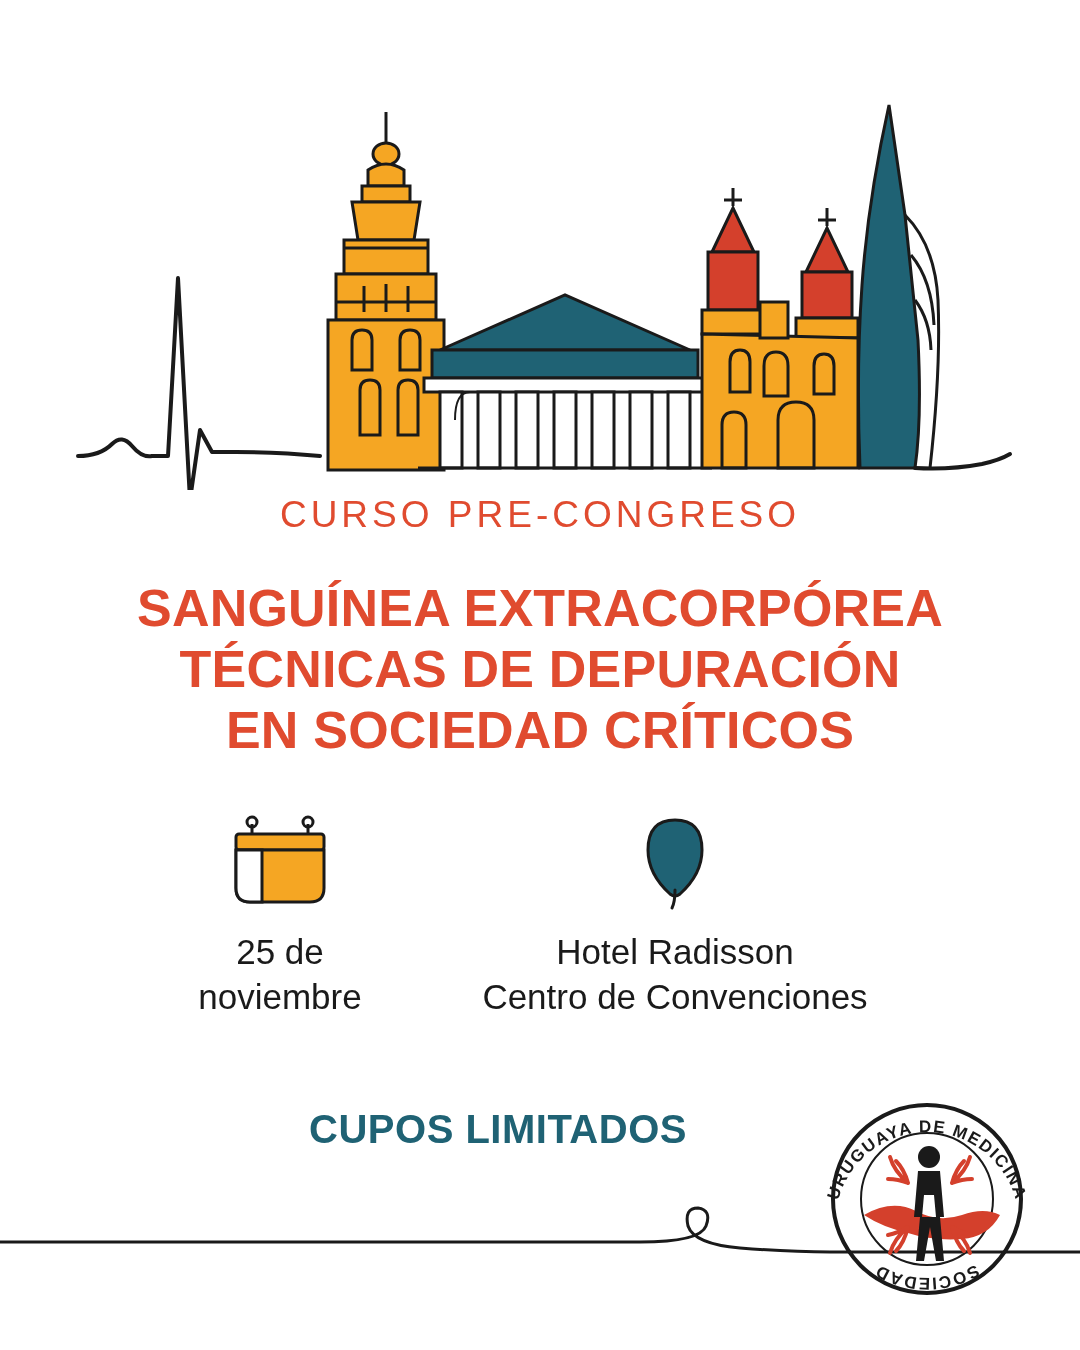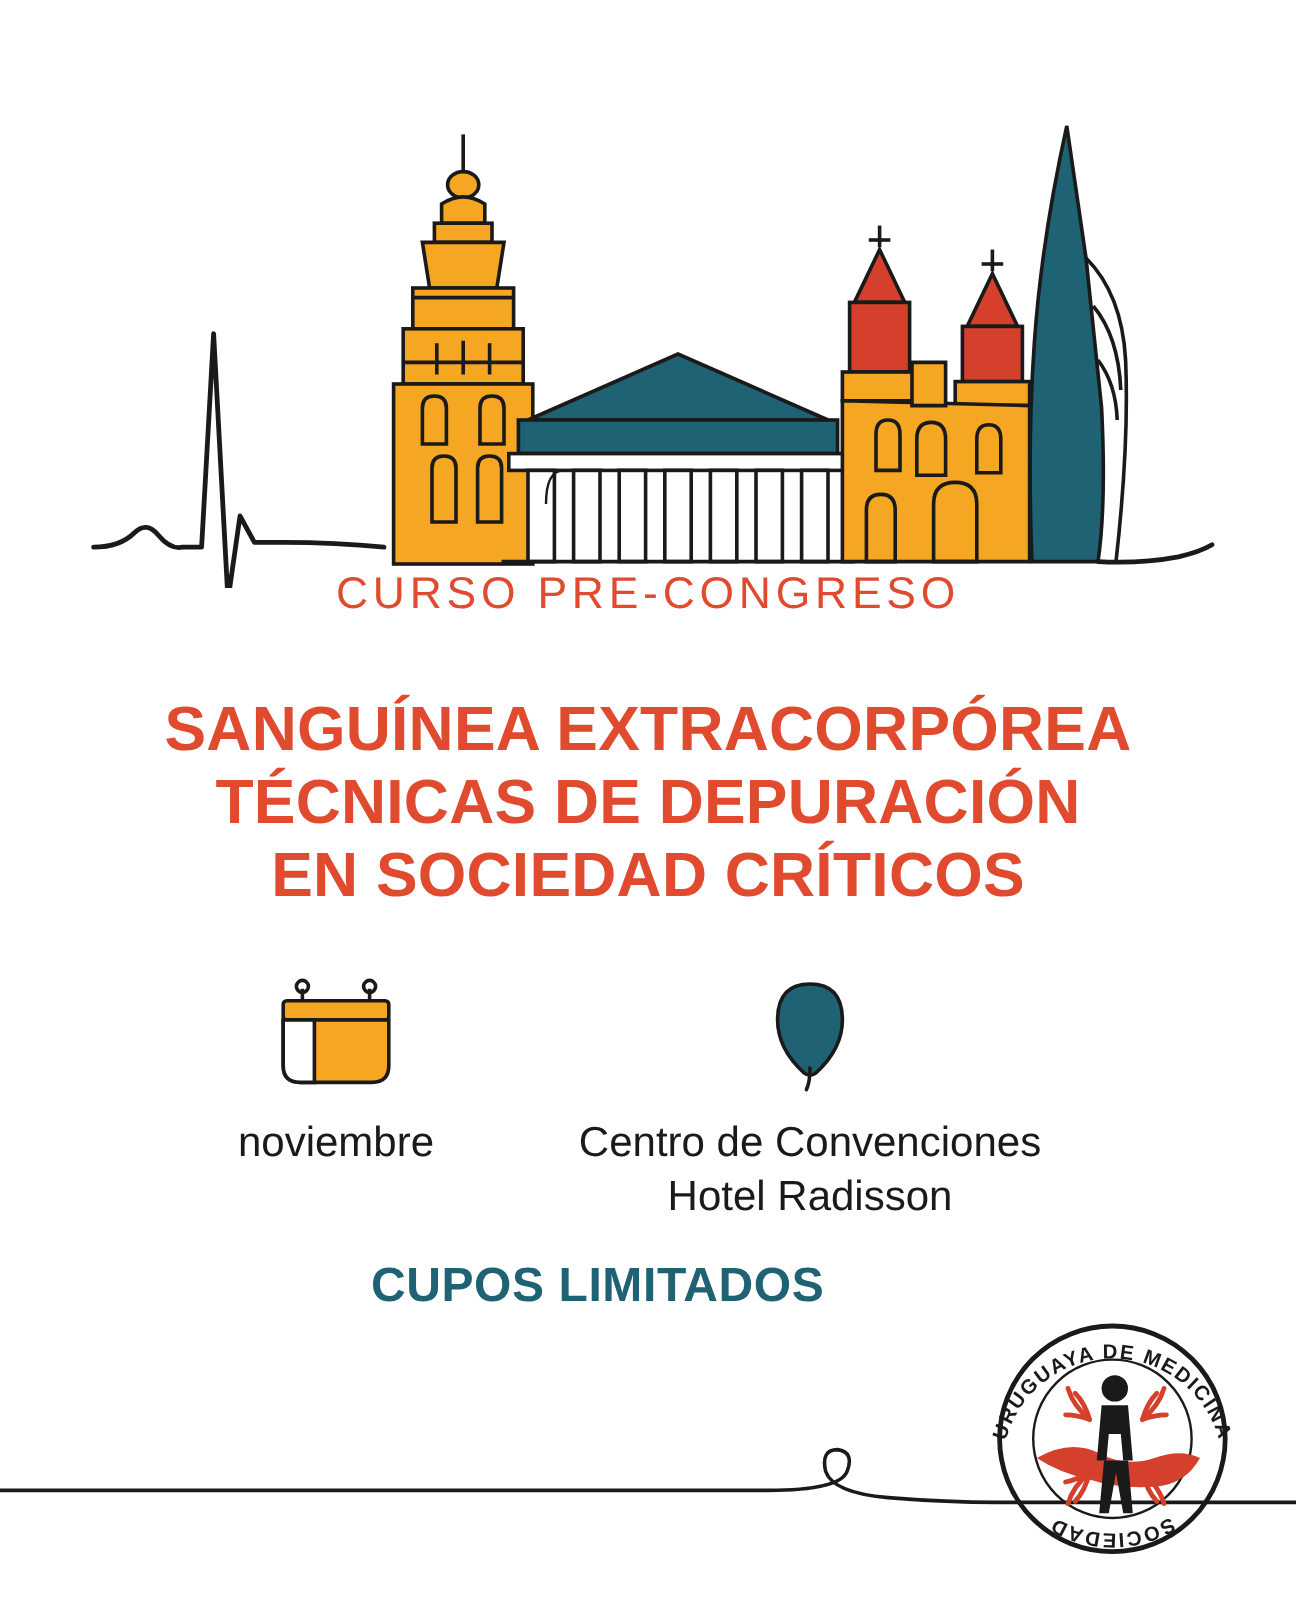--- a/index.html
+++ b/index.html
@@ -26,21 +26,21 @@
     position: absolute;
     top: 40px;
     left: 0;
     width: 1080px;
     height: 450px;
   }
 
   
   .eyebrow {
     position: absolute;
-    top: 474px;
+    top: 494px;
     left: 0;
     width: 1080px;
     text-align: center;
     font-size: 37px;
     letter-spacing: 4px;
     font-weight: 500;
     color: #e04b2f;
   }
   .headline {
     position: absolute;
@@ -89,21 +89,21 @@
     font-size: 35px;
     line-height: 1.28;
     color: #1a1a1a;
     font-weight: 400;
   }
   .info-text .l { display: block; }
 
   
   .cupos {
     position: absolute;
-    top: 1049px;
+    top: 1107px;
     left: 0;
     width: 1080px;
     text-align: center;
     font-size: 40px;
     font-weight: bold;
     letter-spacing: 0.5px;
     color: #1f6274;
     padding-right: 84px;
     box-sizing: border-box;
   }
@@ -223,34 +223,35 @@
           <path d="M30 24 L30 12" stroke="#1a1a1a" stroke-width="3" fill="none"></path>
           <path d="M86 24 L86 12" stroke="#1a1a1a" stroke-width="3" fill="none"></path>
           <circle cx="30" cy="10" r="5" fill="none" stroke="#1a1a1a" stroke-width="3"></circle>
           <circle cx="86" cy="10" r="5" fill="none" stroke="#1a1a1a" stroke-width="3"></circle>
           <rect x="14" y="22" width="88" height="16" rx="3" fill="#f5a623" stroke="#1a1a1a" stroke-width="3"></rect>
           <path d="M14 38 L102 38 L102 76 Q102 90 88 90 L28 90 Q14 90 14 76 Z" fill="#f5a623" stroke="#1a1a1a" stroke-width="3"></path>
           <path d="M14 38 L14 76 Q14 90 28 90 L40 90 L40 38 Z" fill="#ffffff" stroke="#1a1a1a" stroke-width="3"></path>
         </svg>
       </div>
       <div class="info-text">
+        <span class="l">25 de</span>
         <span class="l">noviembre</span>
       </div>
     </div>
 
     <div class="info-col place">
       <div class="icon-wrap">
         <svg width="110" height="100" viewBox="0 0 110 100">
           <path d="M55 8 Q82 8 82 38 Q82 62 60 82 Q55 86 50 82 Q28 62 28 38 Q28 8 55 8 Z" fill="#1f6274" stroke="#1a1a1a" stroke-width="3"></path>
           <path d="M55 78 Q55 90 52 96" fill="none" stroke="#1a1a1a" stroke-width="3" stroke-linecap="round"></path>
         </svg>
       </div>
       <div class="info-text">
+        <span class="l">Hotel Radisson</span>
         <span class="l">Centro de Convenciones</span>
-        <span class="l">Hotel Radisson</span>
       </div>
     </div>
 
   </div>
 
   <div class="cupos">CUPOS LIMITADOS</div>
 
   <svg class="swoosh" viewBox="0 0 1080 220">
     <path d="M0 112 L640 112 Q700 112 706 96 Q712 80 698 78 Q684 78 688 96 Q694 114 740 118 Q790 122 830 122 L1080 122" fill="none" stroke="#1a1a1a" stroke-width="3" stroke-linecap="round"></path>
   </svg>

